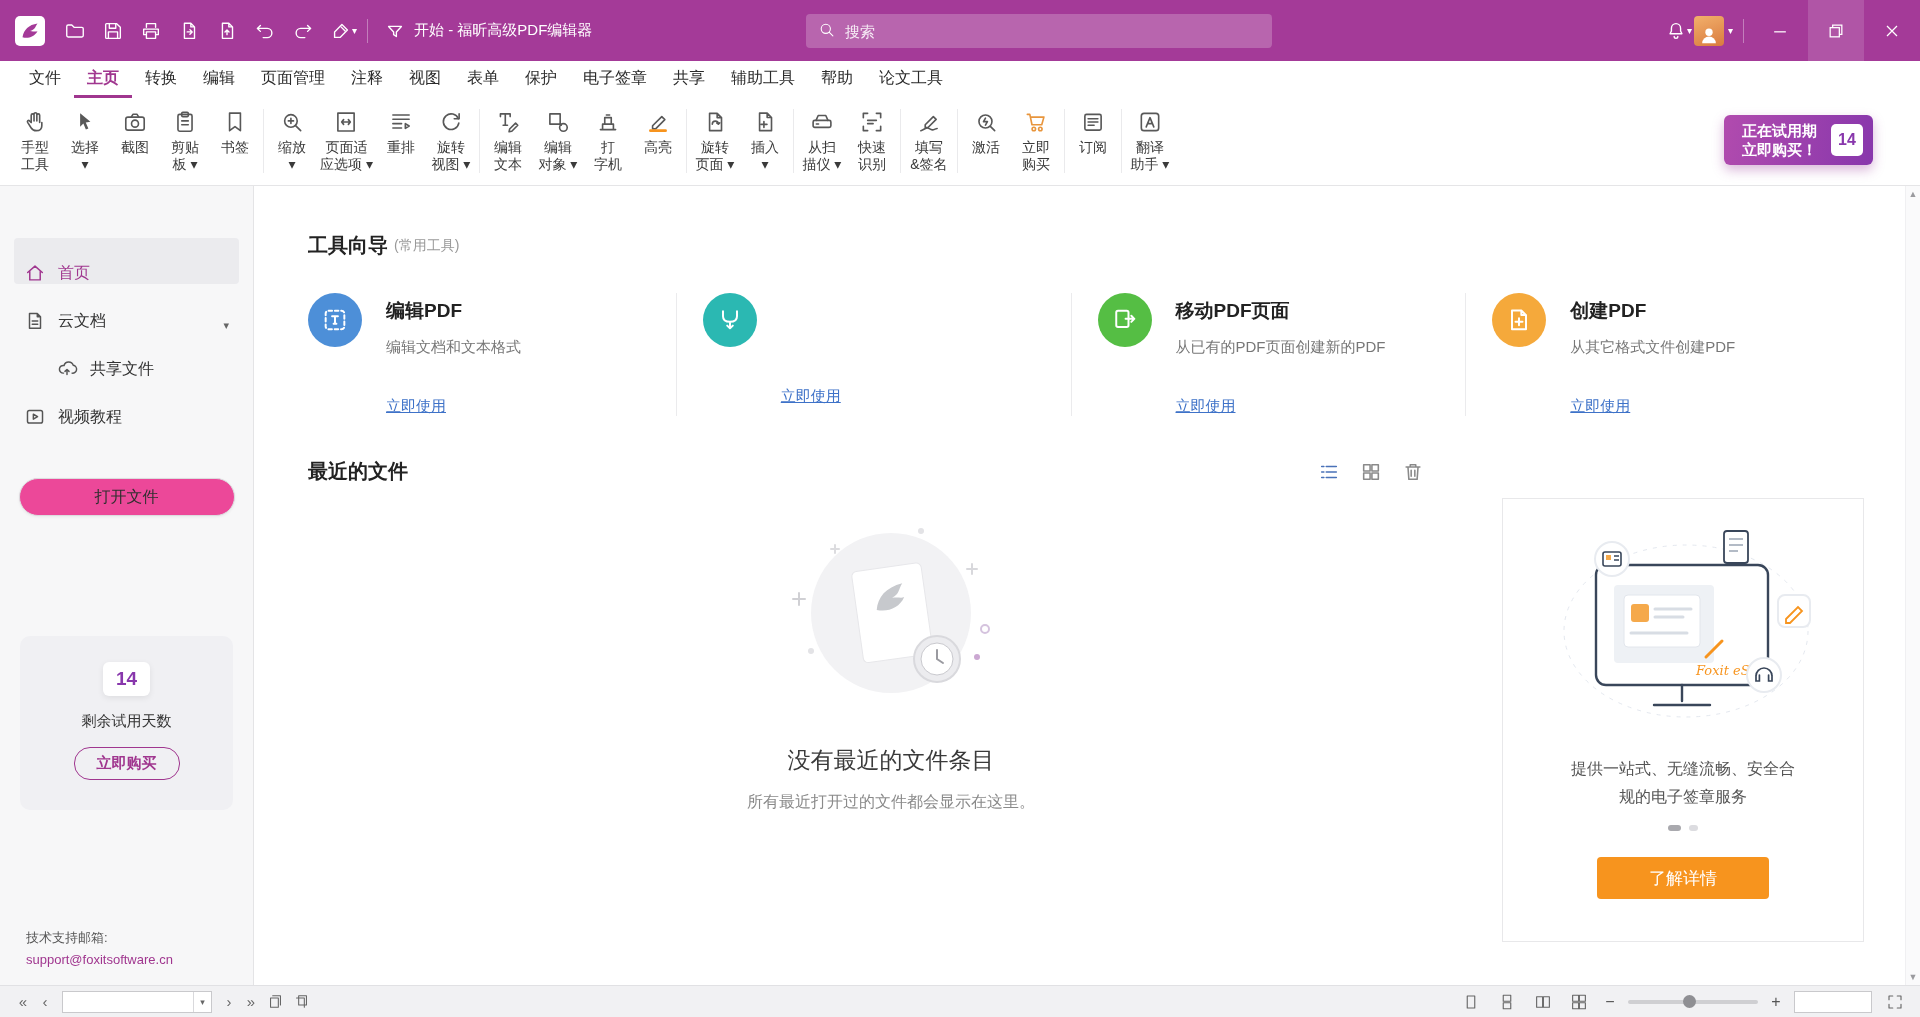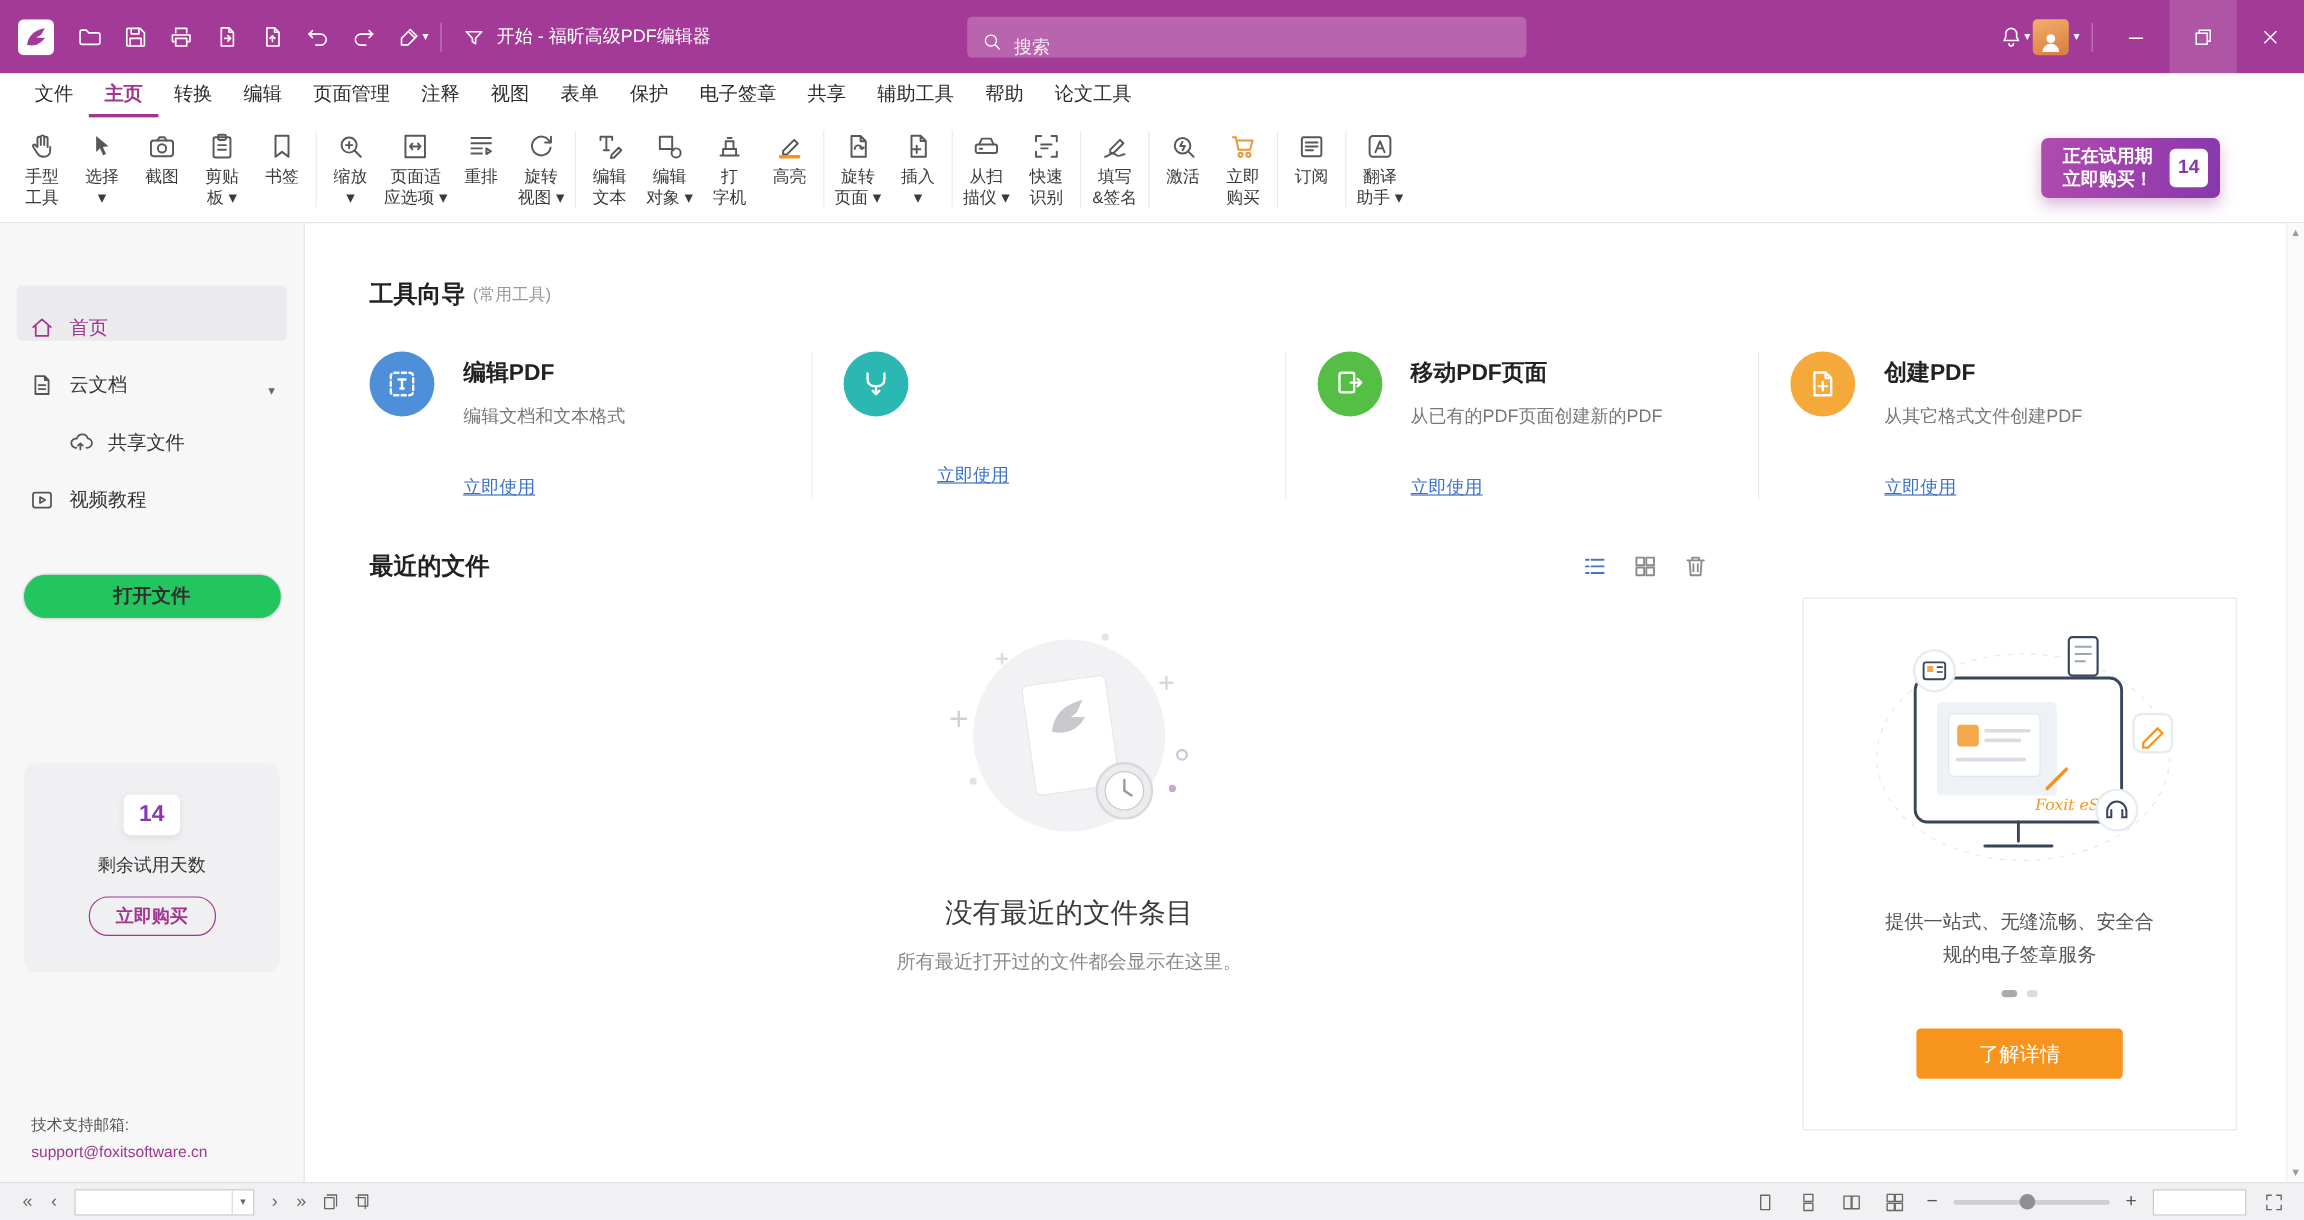--- a/index.html
+++ b/index.html
@@ -9,55 +9,55 @@
 
 
 .titlebar{position:relative;flex:0 0 61px;height:61px;background:#A43A98;display:flex;align-items:center;color:#fff}
 .tb-left{display:flex;align-items:center;height:100%;padding-left:10px}
 .tb-logo{width:32px;height:32px;margin:0 10px 0 4px;display:flex;align-items:center;justify-content:center}
 .tbi{background:none;border:0;width:38px;height:42px;display:flex;align-items:center;justify-content:center;cursor:pointer}
 .tbi svg,.tb-search svg{stroke:#fff;fill:none;stroke-width:1.5;stroke-linecap:round;stroke-linejoin:round}
 .tb-caret{font-size:10px;margin:0 2px 0 -8px;cursor:pointer}
 .tb-sep{width:1px;height:24px;background:rgba(255,255,255,.35);margin:0 8px}
 .tb-title{font-size:15px;white-space:nowrap}
-.tb-search{position:absolute;left:806px;top:14px;width:466px;height:34px;background:rgba(255,255,255,.22);border-radius:4px;display:flex;align-items:flex-end;padding:0 12px}
+.tb-search{position:absolute;left:806px;top:14px;width:466px;height:34px;background:rgba(255,255,255,.22);border-radius:4px;display:flex;align-items:center;padding:0 12px}
 .tb-search input{flex:1;background:transparent;border:0;outline:none;color:#fff;font-size:15px;margin-left:10px}
 .tb-search input::placeholder{color:rgba(255,255,255,.88)}
 .tb-right{margin-left:auto;display:flex;align-items:center;height:100%}
 .avatar{width:30px;height:30px;border-radius:4px;background:linear-gradient(160deg,#F2B06B,#D97B3F);display:flex;align-items:flex-end;justify-content:center;overflow:hidden;cursor:pointer}
 .winbtn{width:56px;height:100%;display:flex;align-items:center;justify-content:center;background:none;border:0;cursor:pointer}
 .winbtn svg{stroke:#fff;stroke-width:1.5;fill:none}
 .winbtn.restore{background:rgba(255,255,255,.14)}
 
 
 .menubar{flex:0 0 37px;height:37px;display:flex;align-items:stretch;padding-left:16px;background:#fff}
 .mi{display:flex;align-items:center;padding:0 13px;font-size:16px;color:#2b2b2b;cursor:pointer;border-bottom:3px solid transparent}
 .mi.active{color:#A0368F;font-weight:bold;border-bottom-color:#A0368F}
 
 
 .ribbon{flex:0 0 88px;height:88px;display:flex;align-items:flex-start;padding:5px 10px 0;background:#fff;border-bottom:1px solid #E5E5E7}
 .rt{min-width:50px;padding:2px 3px;display:flex;flex-direction:column;align-items:center;cursor:pointer}
 .rt .ri{height:34px;display:flex;align-items:center;justify-content:center}
 .rt svg{stroke:#585858;fill:none;stroke-width:1.5;stroke-linecap:round;stroke-linejoin:round}
 .rl{font-size:14px;line-height:17px;color:#3a3a3a;text-align:center;white-space:nowrap}
 .rsep{width:1px;height:64px;background:#EAEAEC;margin:6px 3px 0;flex:0 0 1px}
-.trial-badge{margin-left:auto;margin-right:60px;margin-top:12px;height:50px;border-radius:6px;background:linear-gradient(100deg,#B14BAE,#8837AC);display:flex;align-items:center;padding:0 10px 0 18px;box-shadow:0 5px 12px rgba(150,50,150,.35);cursor:pointer}
+.trial-badge{margin-left:auto;margin-right:37px;margin-top:12px;height:50px;border-radius:6px;background:linear-gradient(100deg,#B14BAE,#8837AC);display:flex;align-items:center;padding:0 10px 0 18px;box-shadow:0 5px 12px rgba(150,50,150,.35);cursor:pointer}
 .trial-lines{color:#fff;font-size:15px;font-weight:bold;line-height:19px;text-align:center}
 .trial-days{width:32px;height:32px;background:#fff;border-radius:5px;color:#8837AC;font-weight:bold;font-size:16px;display:flex;align-items:center;justify-content:center;margin-left:14px}
 
 
 .main{flex:1;display:flex;min-height:0;position:relative}
 .sidebar{flex:0 0 254px;width:254px;background:#F7F7F8;border-right:1px solid #E4E4E6;display:flex;flex-direction:column;padding-top:50px}
 .si{display:flex;align-items:flex-end;height:46px;margin:2px 14px 0;padding:0 10px;border-radius:4px;font-size:16px;color:#333;cursor:pointer}
 .si svg{stroke:#555;fill:none;stroke-width:1.6;stroke-linecap:round;stroke-linejoin:round;margin-right:12px;flex:0 0 22px}
 .si.active{background:#EBEBEE;color:#A0368F}
 .si.active svg{stroke:#A0368F}
 .si .caret{margin-left:auto;font-size:11px;color:#666}
 .si.indent{padding-left:42px}
-.open-btn{margin:50px auto 0;width:216px;height:38px;border-radius:19px;background:#22c55e;border:1px solid #DCDCDF;font-size:16px;font-weight:bold;color:#2f2f2f;cursor:pointer;box-shadow:0 1px 3px rgba(0,0,0,.06)}
+.open-btn{margin:50px auto 0;width:216px;height:38px;border-radius:19px;background:#ec4899;border:1px solid #DCDCDF;font-size:16px;font-weight:normal;color:#2f2f2f;cursor:pointer;box-shadow:0 1px 3px rgba(0,0,0,.06)}
 .trial-panel{margin:120px 20px 0;background:#F0F0F3;border-radius:10px;padding:26px 0 30px;display:flex;flex-direction:column;align-items:center}
 .trial-num{background:#fff;border-radius:6px;padding:6px 13px;color:#8837AC;font-size:19px;font-weight:bold;box-shadow:0 2px 6px rgba(0,0,0,.08)}
 .trial-cap{margin-top:16px;font-size:15px;color:#333}
 .trial-buy{margin-top:16px;border:1px solid #A0368F;color:#A0368F;background:transparent;border-radius:16px;padding:6px 22px;font-size:15px;font-weight:bold;cursor:pointer}
 .contact{margin:auto 0 14px 26px;font-size:13px;color:#555;line-height:22px}
 .contact .blk+.blk{margin-top:14px}
 .contact .email{color:#A0368F;cursor:pointer}
 
 
 .content{flex:1;min-width:0;padding:46px 30px 0 54px;overflow:hidden}

